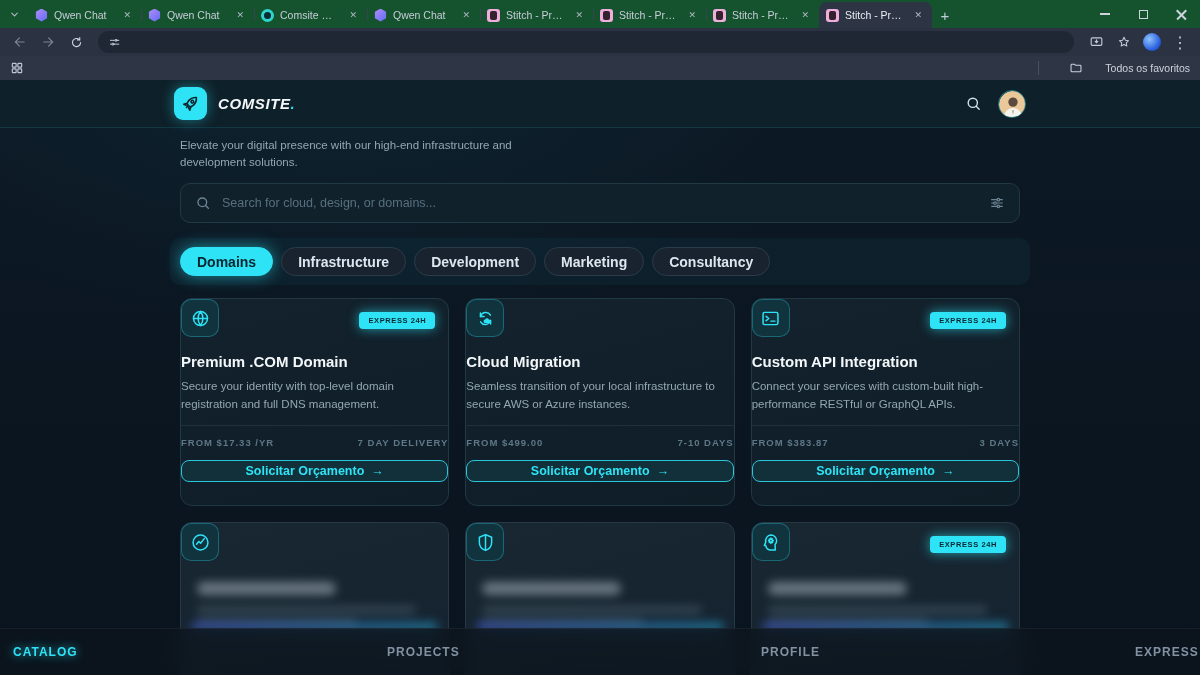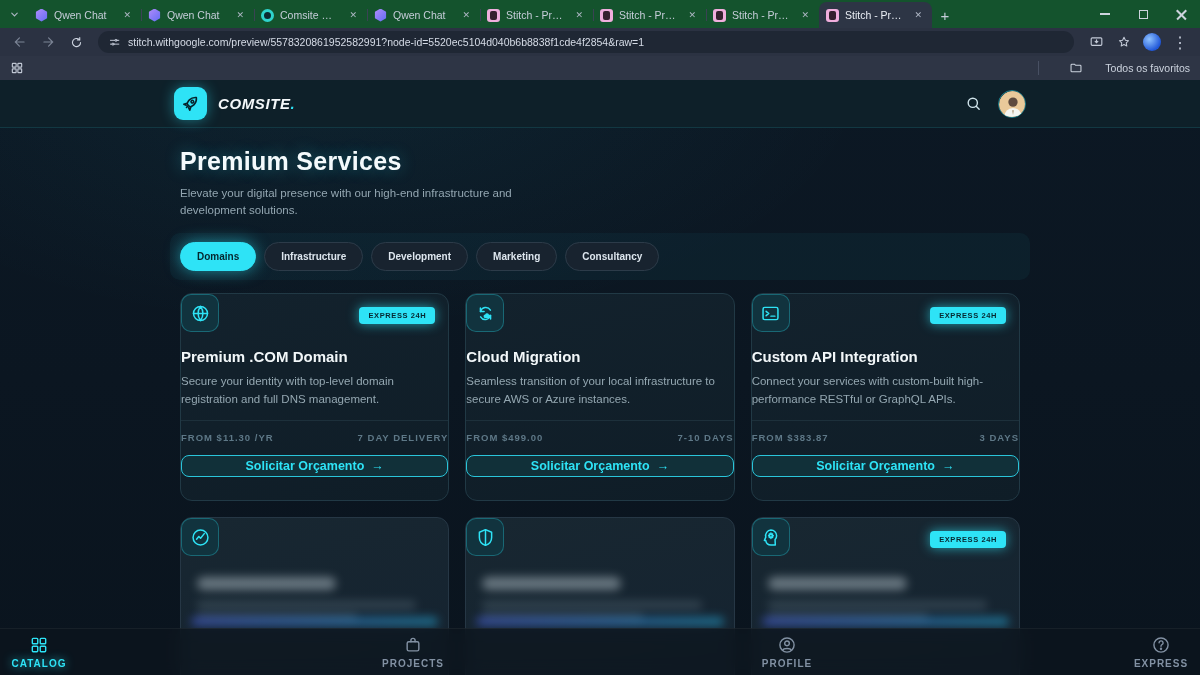--- a/index.html
+++ b/index.html
@@ -66,21 +66,21 @@
     display:flex; align-items:center; padding:0 14px; gap:11px; }
   .searchbar svg { color:#6d8türk; color:#6d8592; flex:0 0 auto; }
   .searchbar input { flex:1; background:transparent; border:none; outline:none; color:#cfe0e8; font-size:12.5px;
     font-family:"Liberation Sans",sans-serif; }
   .searchbar input::placeholder { color:#56707e; }
   .tune { color:#5d7684; }
 
   .chips-band { margin:15px -10px 0; background:rgba(46,227,246,.045); border-radius:10px; padding:9px 10px; }
   .chips { display:flex; gap:8px; }
   .chip { height:29px; padding:0 16px; border-radius:15px; display:flex; align-items:center;
-    font-size:10px; font-weight:bold; color:#dde6ee; background:#18232f; border:1px solid #2c3b49; cursor:pointer; }
+    font-size:14px; font-weight:bold; color:#dde6ee; background:#18232f; border:1px solid #2c3b49; cursor:pointer; }
   .chip.active { background:#2ee3f6; color:#05262e; border-color:#2ee3f6; box-shadow:0 0 16px rgba(46,227,246,.55); }
 
   .cards-grid { display:grid; grid-template-columns:repeat(3,1fr); gap:16px; margin-top:13px; }
   .cards-grid.row2 { margin-top:16px; }
   .card { position:relative; height:208px; border-radius:12px; padding:0;
     background:linear-gradient(165deg,#13222d,#0f1d27); border:1px solid #213짧; border:1px solid #213짧; border:1px solid #213945; }
   .card.blurred { background:linear-gradient(165deg,#182731,#142230); border-color:#263짧; border-color:#263745; }
   .badge { position:absolute; top:13px; right:13px; background:#2ee3f6; color:#062730;
     font-size:7.5px; font-weight:bold; letter-spacing:.6px; padding:4px 9px; border-radius:4px;
     box-shadow:0 0 12px rgba(46,227,246,.65); }
@@ -100,22 +100,22 @@
     opacity:.5; border-radius:7px; filter:blur(5px); }
   .blur-l1 { position:absolute; left:16px; top:83px; width:82%; height:8px; background:#6d8492; opacity:.35; border-radius:4px; filter:blur(5px); }
   .blur-l2 { position:absolute; left:16px; top:95px; width:60%; height:8px; background:#6d8492; opacity:.3; border-radius:4px; filter:blur(5px); }
   .blur-cta { position:absolute; left:10px; right:10px; top:99px; height:9px; border-radius:5px;
     background:linear-gradient(90deg,#4a63f0,#27b7e8); opacity:.5; filter:blur(5px); }
 
   .bottom-nav { position:absolute; left:0; right:0; bottom:0; height:47px;
     background:rgba(12,21,29,.72); backdrop-filter:blur(8px); -webkit-backdrop-filter:blur(8px);
     border-top:1px solid rgba(255,255,255,.05); display:flex; justify-content:space-between;
     align-items:center; padding:0 10px; z-index:5; }
-  .nav-item { display:flex; flex-direction:column; align-items:center; gap:3px; color:#8291a3;
-    font-size:10px; font-weight:bold; letter-spacing:1px; width:58px; cursor:pointer; }
+  .nav-item { display:flex; flex-direction:row; align-items:center; gap:3px; color:#8291a3;
+    font-size:12px; font-weight:bold; letter-spacing:1px; width:58px; cursor:pointer; }
   .nav-item.active { color:#2ee3f6; text-shadow:0 0 10px rgba(46,227,246,.8); }
 </style>
 </head>
 <body>
 
 <div>
   <div class="tabstrip">
     <div class="tab-search">
       <svg width="11" height="11" viewBox="0 0 24 24" fill="none" stroke="currentColor" stroke-width="2.4" stroke-linecap="round">
           <path d="M6 9l6 6 6-6"></path>
@@ -193,21 +193,20 @@
           <path d="M19.5 12a7.5 7.5 0 1 1-2.2-5.3"></path>
           <path d="M18 2.8v4.4h-4.4"></path>
         </svg>
     </div>
     <div class="url-pill">
       <svg width="13" height="13" viewBox="0 0 24 24" fill="none" stroke="#c3cad7" stroke-width="1.8" stroke-linecap="round">
           <path d="M4.5 8h8.5M16.5 8H20M4.5 15h3M11 15h9"></path>
           <circle cx="14.8" cy="8" r="1.9"></circle>
           <circle cx="9.2" cy="15" r="1.9"></circle>
         </svg>
-      <span class="url-text">stitch.withgoogle.com/preview/5578320861952582991?node-id=5520ec5104d040b6b8838f1cde4f2854&amp;raw=1</span>
     </div>
     <div class="tb-ic">
       <svg width="15" height="15" viewBox="0 0 24 24" fill="none" stroke="currentColor" stroke-width="1.8" stroke-linecap="round">
           <rect x="3.5" y="4.5" width="17" height="12" rx="1.6"></rect>
           <path d="M12 7.5v4.5M9.8 10.2L12 12.4l2.2-2.2"></path>
         </svg>
     </div>
     <div class="tb-ic">
       <svg width="14" height="14" viewBox="0 0 24 24" fill="none" stroke="currentColor" stroke-width="1.8" stroke-linejoin="round">
           <path d="M12 4l2.4 4.9 5.4.8-3.9 3.8.9 5.4-4.8-2.5-4.8 2.5.9-5.4L4.2 9.7l5.4-.8z"></path>
@@ -262,23 +261,35 @@
               <circle cx="12" cy="9.5" r="4" fill="#5d4a3f"></circle>
               <path d="M4.5 22a7.5 7.5 0 0 1 15 0z" fill="#f4f6f2"></path>
               <path d="M11.2 16.5h1.6l-.8 4z" fill="#b6a184"></path>
             </svg>
         </div>
       </div>
     </div>
   </div>
 
   <div class="content">
-    <div class="hero-title">Premium Services</div>
     <div class="hero-sub">Elevate your digital presence with our high-end infrastructure and development solutions.</div>
 
+    <div class="searchbar">
+      <svg width="16" height="16" viewBox="0 0 24 24" fill="none" stroke="#6d8592" stroke-width="2" stroke-linecap="round">
+          <circle cx="11" cy="11" r="6.5"></circle>
+          <path d="M15.8 15.8L20 20"></path>
+        </svg>
+      <input type="text" placeholder="Search for cloud, design, or domains..." style="">
+      <svg class="tune" width="16" height="16" viewBox="0 0 24 24" fill="none" stroke="currentColor" stroke-width="1.8" stroke-linecap="round">
+          <path d="M4 7h8M16.5 7H20M4 12h3M11.5 12H20M4 17h8M16.5 17H20"></path>
+          <circle cx="14" cy="7" r="1.9"></circle>
+          <circle cx="9" cy="12" r="1.9"></circle>
+          <circle cx="14" cy="17" r="1.9"></circle>
+        </svg>
+    </div>
 
     <div class="chips-band">
       <div class="chips" id="chips">
           <div class="chip active">Domains</div>
           <div class="chip">Infrastructure</div>
           <div class="chip">Development</div>
           <div class="chip">Marketing</div>
           <div class="chip">Consultancy</div>
         </div>
     </div>
@@ -289,21 +300,21 @@
           <div class="icon-tile">
             <svg class="" width="21" height="21" viewBox="0 0 24 24" fill="none" stroke="currentColor" stroke-width="1.7" stroke-linecap="round" stroke-linejoin="round">
               <circle cx="12" cy="12" r="8"></circle>
               <path d="M4 12h16M12 4a13 13 0 0 1 0 16M12 4a13 13 0 0 0 0 16"></path>
             </svg>
           </div>
           <div class="card-title">Premium .COM Domain</div>
           <div class="card-desc">Secure your identity with top-level domain registration and full DNS management.</div>
           <div class="card-divider"></div>
           <div class="card-meta">
-            <span>FROM $11.30 /YR</span>
+            <span>FROM $17.33 /YR</span>
             <span>7 DAY DELIVERY</span>
           </div>
           <button class="cta">
             <span>Solicitar Orçamento</span>
             <span>→</span>
           </button>
         </div>
         <div class="card">
           <div class="icon-tile">
             <svg class="" width="21" height="21" viewBox="0 0 24 24" fill="none" stroke="currentColor" stroke-width="1.7" stroke-linecap="round" stroke-linejoin="round">

